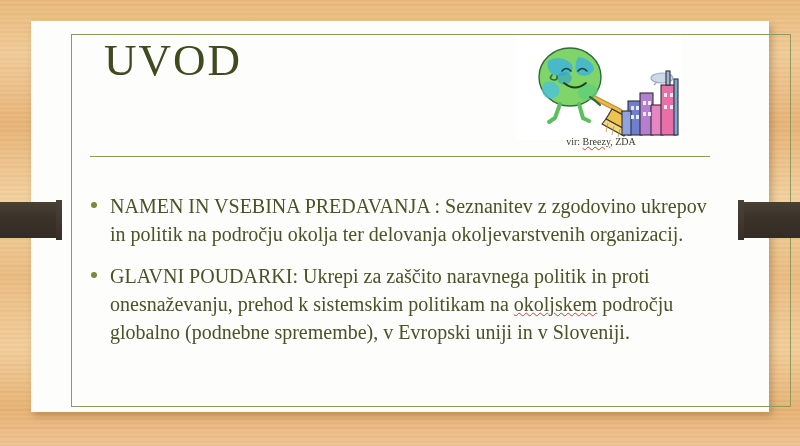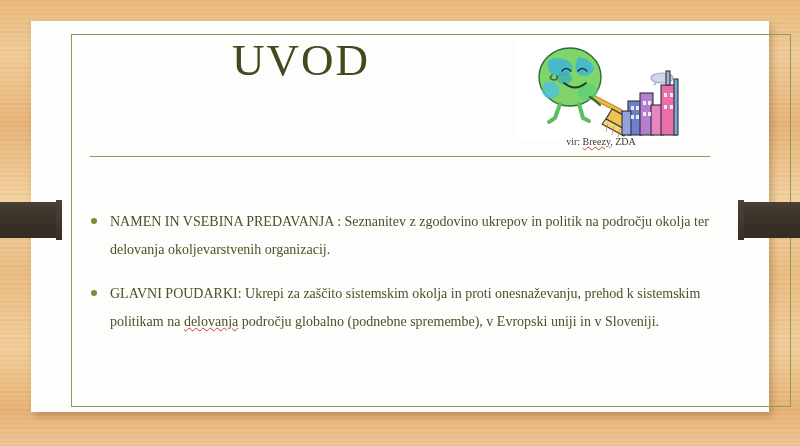--- a/index.html
+++ b/index.html
@@ -78,24 +78,24 @@
     width: 6px;
     height: 40px;
     background: linear-gradient(to bottom, #4c4237 0%, #383027 100%);
   }
   .ribbon-cap-left  { left: 56px; }
   .ribbon-cap-right { right: 56px; }
 
   
   .title {
     position: absolute;
-    left: 96px;
+    left: 104px;
     top: 33px;
     width: 410px;
-    text-align: center;
+    text-align: left;
     font-family: "Liberation Serif", serif;
     font-size: 45px;
     line-height: 54px;
     letter-spacing: 2px;
     color: #3f4a1f;
     white-space: nowrap;
   }
 
   
   .title-rule {
@@ -145,24 +145,23 @@
     width: 630px;
     margin: 0;
     padding: 0;
     list-style: none;
   }
   .bullet-row {
     position: relative;
     padding-left: 22px;
     margin-bottom: 14px;
     font-family: "Liberation Serif", serif;
-    font-size: 14px;
+    font-size: 20px;
     line-height: 28px;
     color: #4a5227;
-    margin-top: 16px;
   }
   .bullet-row::before {
     content: "";
     position: absolute;
     left: 3px;
     top: 10px;
     width: 6px;
     height: 6px;
     border-radius: 50%;
     background: #7b8a3a;
@@ -251,17 +250,17 @@
     </svg>
   </div>
 
   <div class="picture-caption"><span>vir: </span><span class="sp-err">Breezy</span><span>, ZDA</span></div>
 
   <ul class="body-list">
     <li class="bullet-row">
       <span class="bullet-text">NAMEN IN VSEBINA PREDAVANJA : Seznanitev z zgodovino ukrepov in politik na področju okolja ter delovanja okoljevarstvenih organizacij.</span>
     </li>
     <li class="bullet-row">
-      <span class="bullet-text"><span>GLAVNI POUDARKI: Ukrepi za zaščito sistemskim okolja in proti onesnaževanju, prehod k sistemskim politikam na </span><span class="sp-err">delovanja</span><span> področju globalno (podnebne spremembe), v Evropski uniji in v Sloveniji.</span></span>
+      <span class="bullet-text"><span>GLAVNI POUDARKI: Ukrepi za zaščito naravnega politik in proti onesnaževanju, prehod k sistemskim politikam na </span><span class="sp-err">okoljskem</span><span> področju globalno (podnebne spremembe), v Evropski uniji in v Sloveniji.</span></span>
     </li>
   </ul>
 
 </div>
 
 </body></html>

